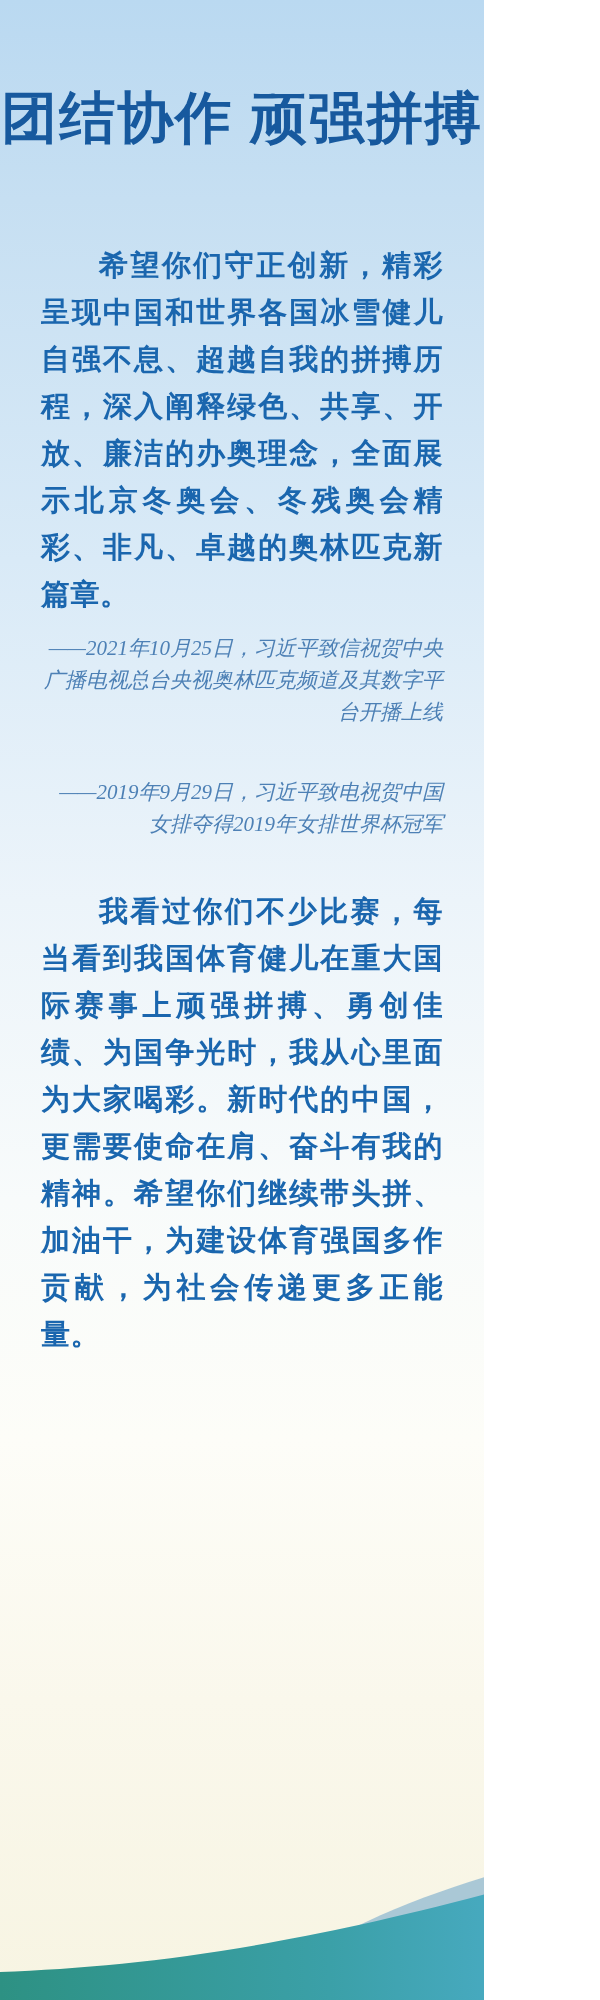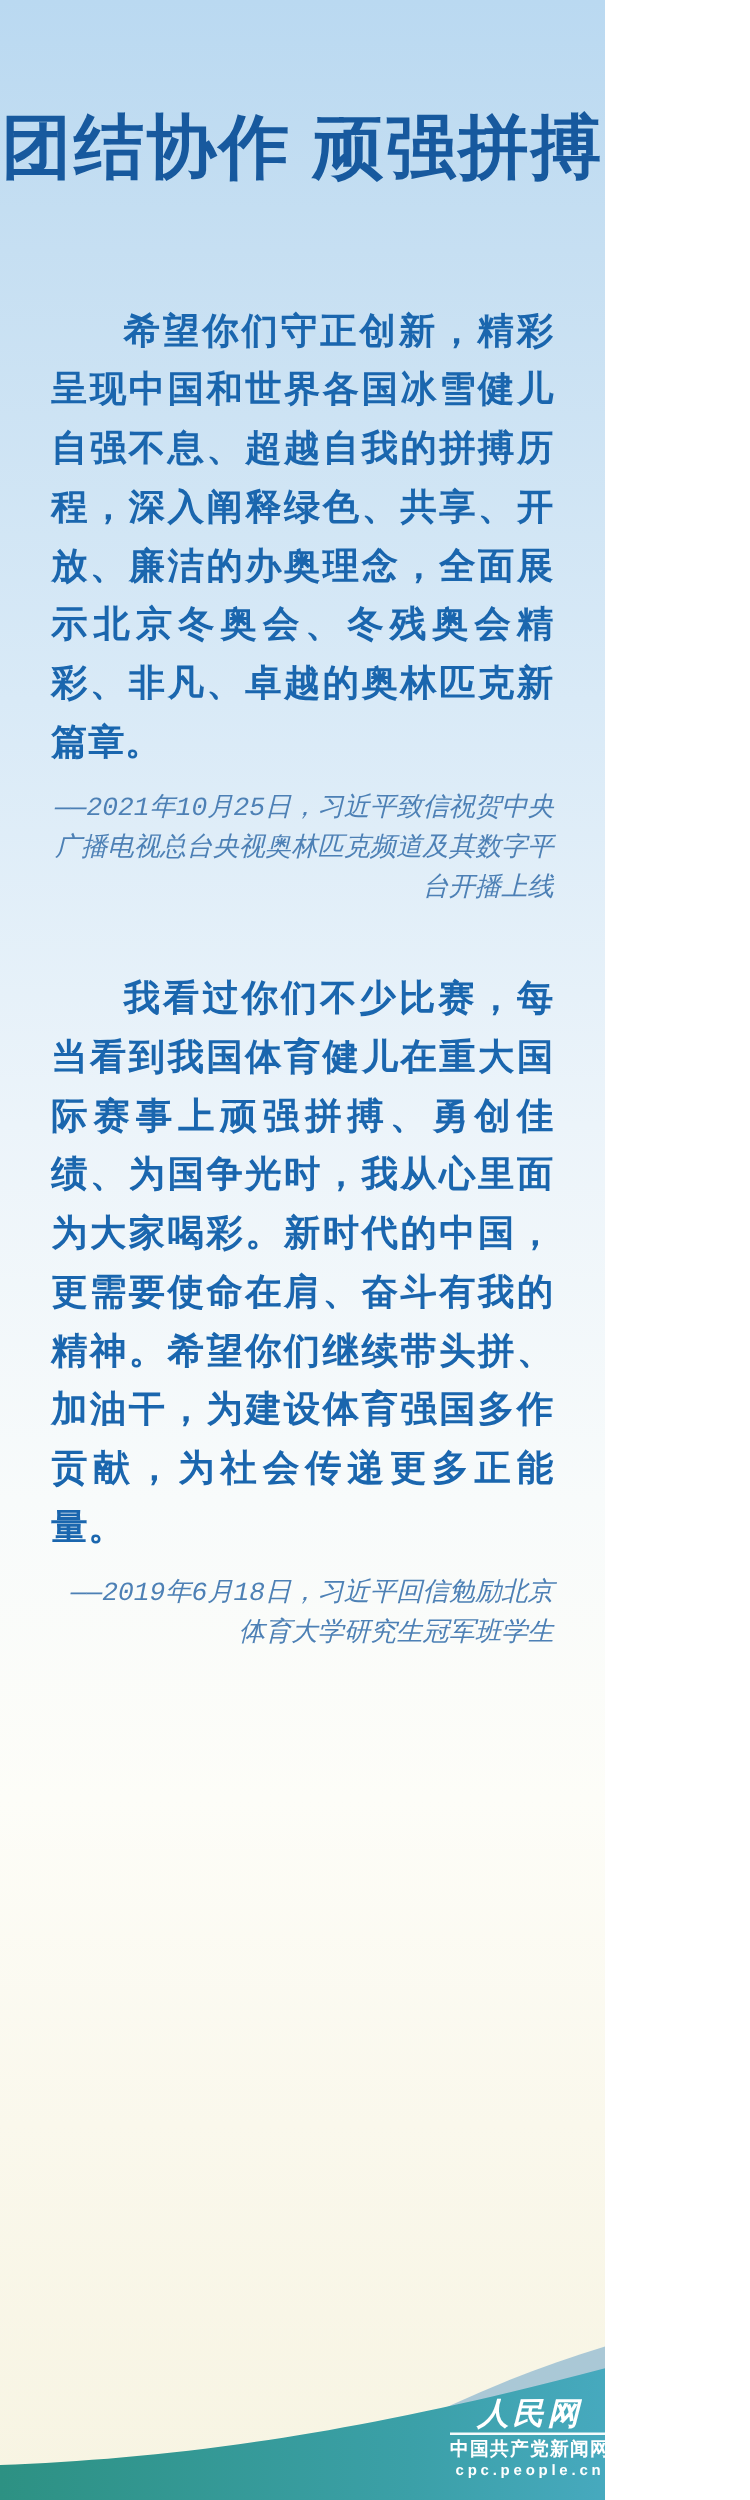--- a/index.html
+++ b/index.html
@@ -39,21 +39,21 @@
     text-align: justify;
     text-indent: 2em;
     letter-spacing: 0.5px;
   }
   .attribution {
     margin: 14px 0 0 0;
     font-size: 21px;
     line-height: 32px;
     text-align: right;
     font-style: italic;
-    font-family: Liberation Mono, monospace;
+    font-family: Liberation Serif, serif;
     color: #4d80b5;
   }
   .footer {
     position: absolute;
     left: 0; bottom: 0;
     width: 600px; height: 150px;
   }
   .footer svg { display: block; width: 600px; height: 150px; }
   .footer-logos {
     position: absolute;
@@ -123,50 +123,44 @@
   <h1 class="page-title">团结协作 顽强拼搏</h1>
 
   <main class="content">
 
     <section class="quote-block">
       <p class="quote-text">希望你们守正创新，精彩呈现中国和世界各国冰雪健儿自强不息、超越自我的拼搏历程，深入阐释绿色、共享、开放、廉洁的办奥理念，全面展示北京冬奥会、冬残奥会精彩、非凡、卓越的奥林匹克新篇章。</p>
       <p class="attribution">——2021年10月25日，习近平致信祝贺中央广播电视总台央视奥林匹克频道及其数字平台开播上线</p>
     </section>
 
     <section class="quote-block">
+      <p class="attribution">——2019年9月29日，习近平致电祝贺中国女排夺得2019年女排世界杯冠军</p>
     </section>
 
     <section class="quote-block">
       <p class="quote-text">我看过你们不少比赛，每当看到我国体育健儿在重大国际赛事上顽强拼搏、勇创佳绩、为国争光时，我从心里面为大家喝彩。新时代的中国，更需要使命在肩、奋斗有我的精神。希望你们继续带头拼、加油干，为建设体育强国多作贡献，为社会传递更多正能量。</p>
-      <p class="attribution">——2019年6月18日，习近平回信勉励北京体育大学研究生冠军班学生</p>
     </section>
 
 
   </main>
 
   <footer class="footer">
     <svg viewBox="0 0 600 150" preserveAspectRatio="none">
       <defs>
         <linearGradient id="tealGrad" x1="0" y1="0" x2="1" y2="0">
           <stop offset="0" stop-color="#2d9183"></stop>
           <stop offset="0.55" stop-color="#3ba0a8"></stop>
           <stop offset="1" stop-color="#4fb0cf"></stop>
         </linearGradient>
       </defs>
       <path d="M230,150 L600,150 L600,0 C470,22 340,72 230,150 Z" fill="#aac8d6"></path>
       <path d="M0,122 C160,116 330,92 600,12 L600,150 L0,150 Z" fill="url(#tealGrad)"></path>
     </svg>
 
     <div class="footer-logos">
-      <div class="brand-block">
-        <div class="brand-script">人民网</div>
-        <div class="brand-rule"></div>
-        <div class="brand-name">中国共产党新闻网</div>
-        <div class="brand-url">cpc.people.cn</div>
-      </div>
       <div class="v-divider"></div>
       <div class="column-block">
         <span class="ring"></span>
         <span class="column-text">时习之</span>
       </div>
     </div>
   </footer>
 
 </div>
 

